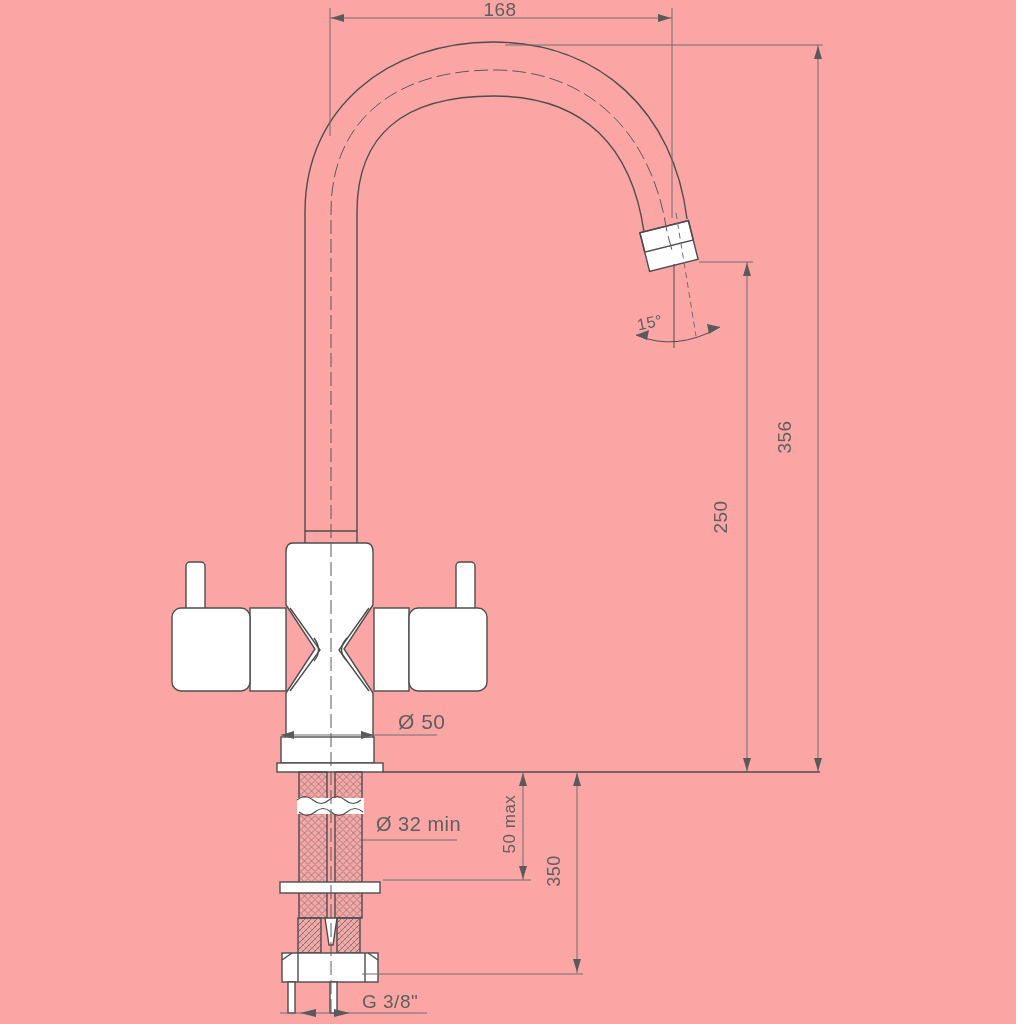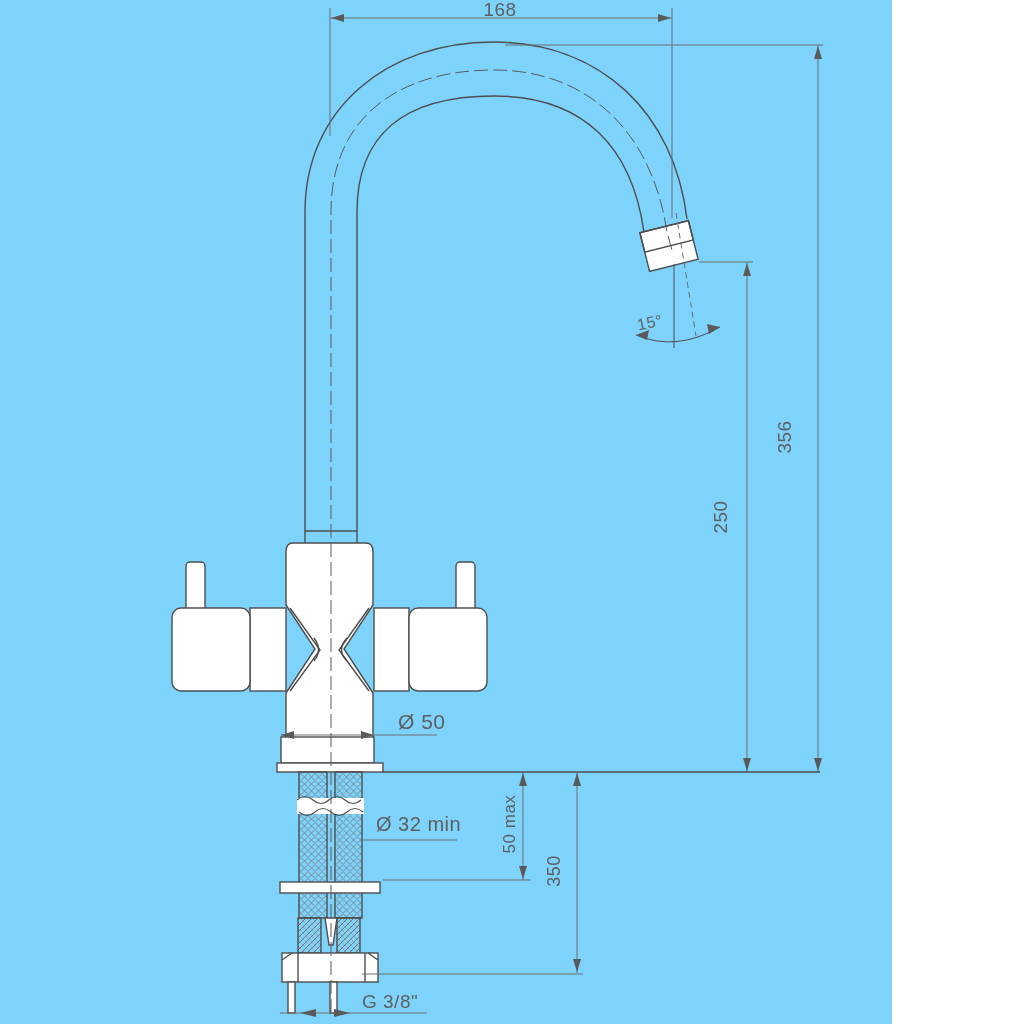--- a/index.html
+++ b/index.html
@@ -3,23 +3,23 @@
 <meta charset="utf-8">
 <style>
   html, body {
     margin: 0;
     padding: 0;
     background: #ffffff;
     font-family: "Liberation Sans", sans-serif;
   }
   .canvas {
     position: relative;
-    width: 892px;
+    width: 1016px;
     height: 1024px;
-    background: #7dd3fc;
+    background: #fca5a5;
     overflow: hidden;
   }
   svg { position: absolute; inset: 0; }
   .dim-text {
     fill: #5f5f5f;
     font-family: "Liberation Sans", sans-serif;
     letter-spacing: 0.5px;
   }
 </style>
 </head>

